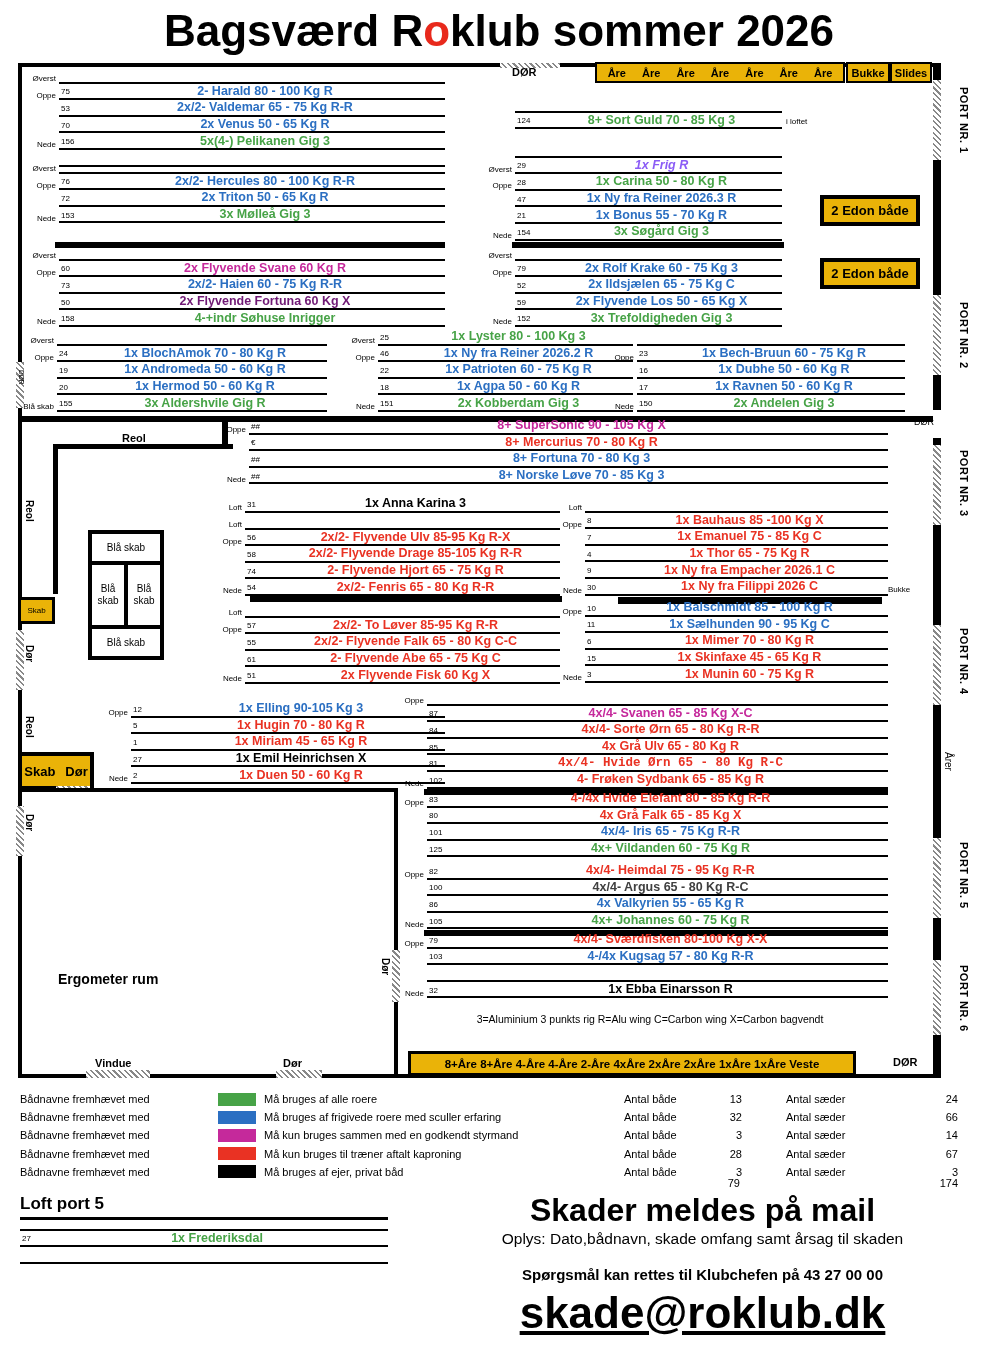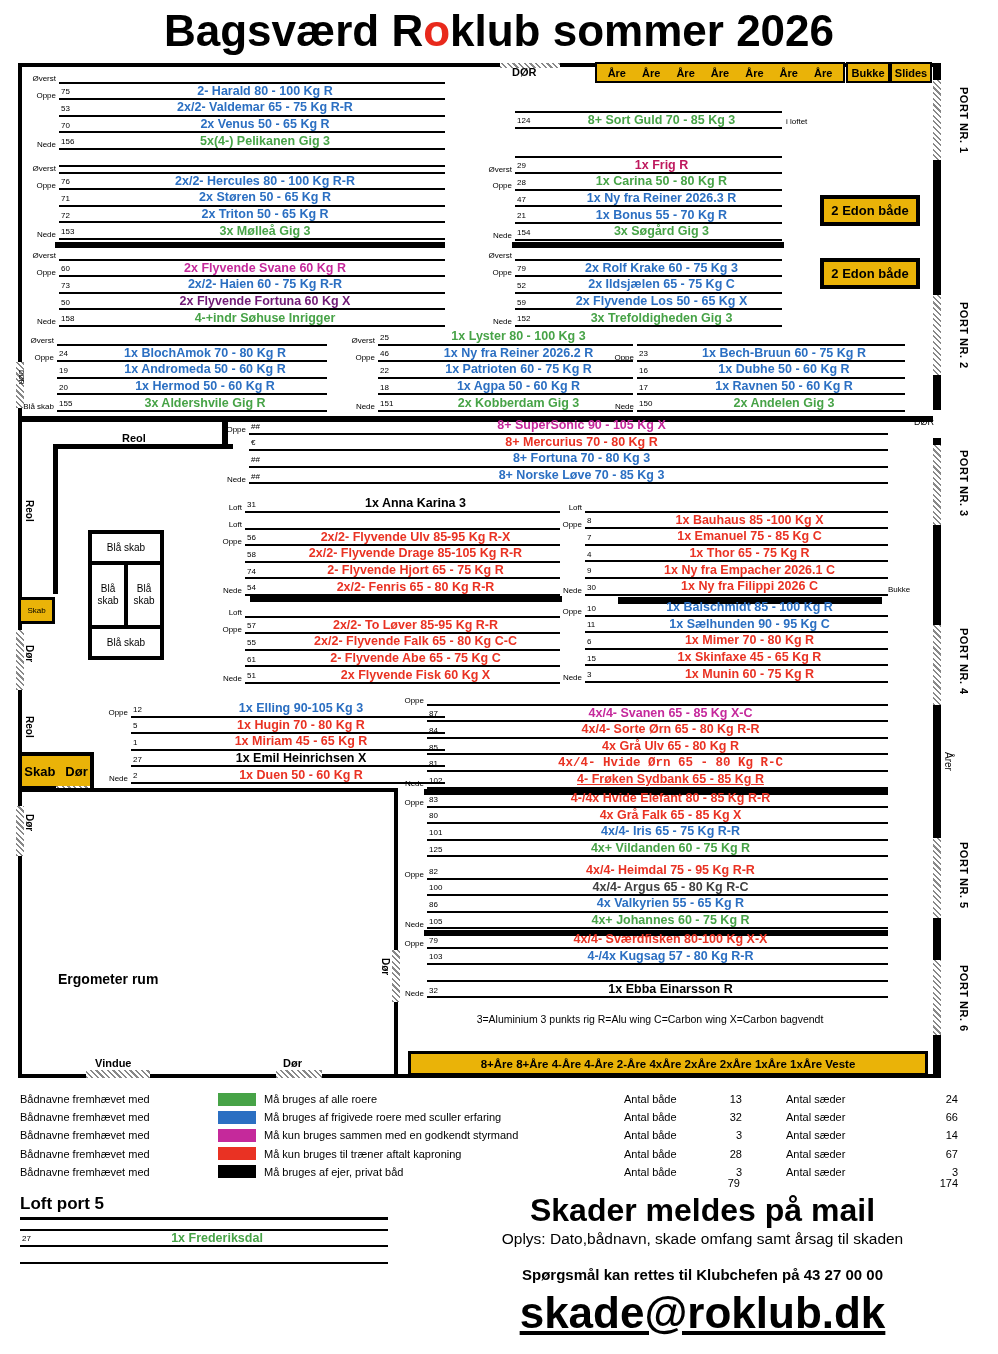--- a/index.html
+++ b/index.html
@@ -124,25 +124,20 @@
       <span class="num"></span>
       <span class="boat"></span>
     </div>
 
     <div class="row">
       <span class="pos">Oppe</span>
       <span class="num">76</span>
       <span class="boat" style="color: rgb(43, 111, 194);">2x/2- Hercules 80 - 100 Kg R-R</span>
     </div>
 
-    <div class="row">
-      <span class="pos"></span>
-      <span class="num">71</span>
-      <span class="boat" style="color: rgb(43, 111, 194);">2x Støren 50 - 65 Kg R</span>
-    </div>
 
     <div class="row">
       <span class="pos"></span>
       <span class="num">72</span>
       <span class="boat" style="color: rgb(43, 111, 194);">2x Triton 50 - 65 Kg R</span>
     </div>
 
     <div class="row">
       <span class="pos">Nede</span>
       <span class="num">153</span>
@@ -202,21 +197,21 @@
 
     <div class="row">
       <span class="pos"></span>
       <span class="num"></span>
       <span class="boat"></span>
     </div>
 
     <div class="row">
       <span class="pos">Øverst</span>
       <span class="num">29</span>
-      <span class="boat" style="color: #be185d;">1x Frig  R</span>
+      <span class="boat" style="color: #8b5cf6; font-style: italic;">1x Frig  R</span>
     </div>
 
     <div class="row">
       <span class="pos">Oppe</span>
       <span class="num">28</span>
       <span class="boat" style="color: rgb(71, 163, 71);">1x Carina 50 - 80 Kg R</span>
     </div>
 
     <div class="row">
       <span class="pos"></span>
@@ -643,21 +638,21 @@
 
     <div class="row">
       <span class="pos"></span>
       <span class="num">81</span>
       <span class="boat" style="color: rgb(233, 50, 35); font-family: Liberation Mono, monospace;">4x/4- Hvide Ørn 65 - 80 Kg R-C</span>
     </div>
 
     <div class="row">
       <span class="pos">Nede</span>
       <span class="num">102</span>
-      <span class="boat" style="color: rgb(233, 50, 35); text-decoration: underline;">4- Frøken Sydbank 65 - 85 Kg R</span>
+      <span class="boat" style="color: rgb(233, 50, 35);">4- Frøken Sydbank 65 - 85 Kg R</span>
     </div>
   </div>
 <div class="bar" style="left:424px;top:789px;width:464px;height:6px"></div>
 <div class="rack" style="left:390px;top:791px;width:498px">
 
     <div class="row">
       <span class="pos">Oppe</span>
       <span class="num">83</span>
       <span class="boat" style="color: rgb(233, 50, 35);">4-/4x Hvide Elefant 80 - 85 Kg R-R</span>
     </div>
@@ -728,21 +723,21 @@
     </div>
 
     <div class="row">
       <span class="pos">Nede</span>
       <span class="num">32</span>
       <span class="boat" style="color: rgb(0, 0, 0);">1x Ebba Einarsson  R</span>
     </div>
   </div>
 
 <div class="lbl" style="left:420px;top:1014px;width:460px;text-align:center;font-size:10.5px">3=Aluminium 3 punkts rig R=Alu wing C=Carbon wing X=Carbon bagvendt</div>
-<div class="box" style="left:408px;top:1051px;width:520px;height:25px;font-size:11.5px">8+Åre  8+Åre  4-Åre  4-Åre 2-Åre 4xÅre  2xÅre 2xÅre 1xÅre 1xÅre  Veste</div>
+<div class="box" style="left:408px;top:1051px;width:448px;height:25px;font-size:11.5px">8+Åre  8+Åre  4-Åre  4-Åre 2-Åre 4xÅre  2xÅre 2xÅre 1xÅre 1xÅre  Veste</div>
 
 <div class="legend">
 
     <div class="lrow">
       <span class="l-name">Bådnavne fremhævet med</span>
       <span class="l-swatch" style="background: rgb(71, 163, 71);"></span>
       <span class="l-text">Må bruges af alle roere</span>
       <span class="l-bl">Antal både</span>
       <span class="l-bv">13</span>
       <span class="l-sl">Antal sæder</span>

